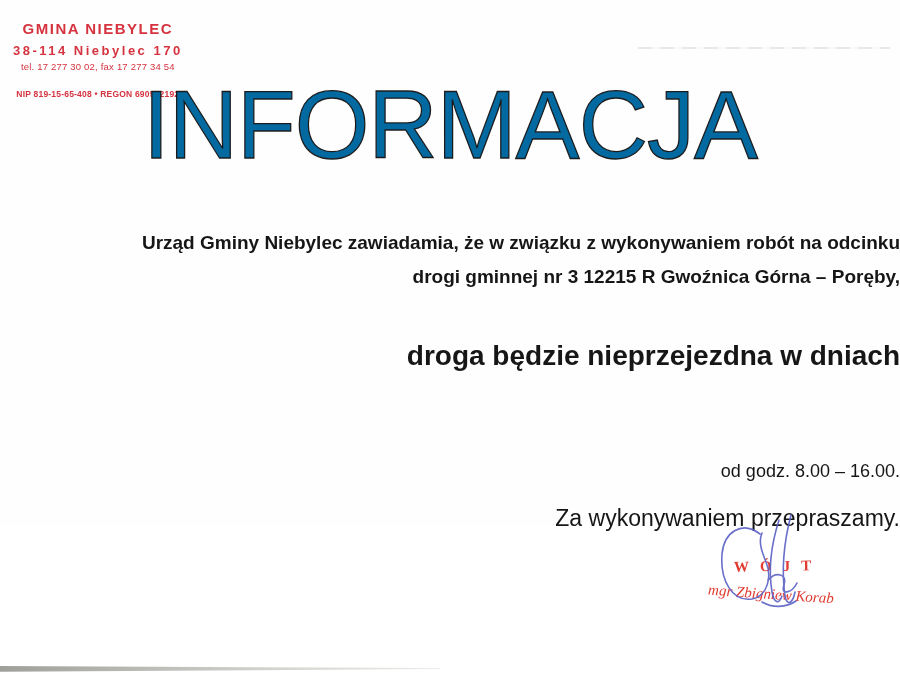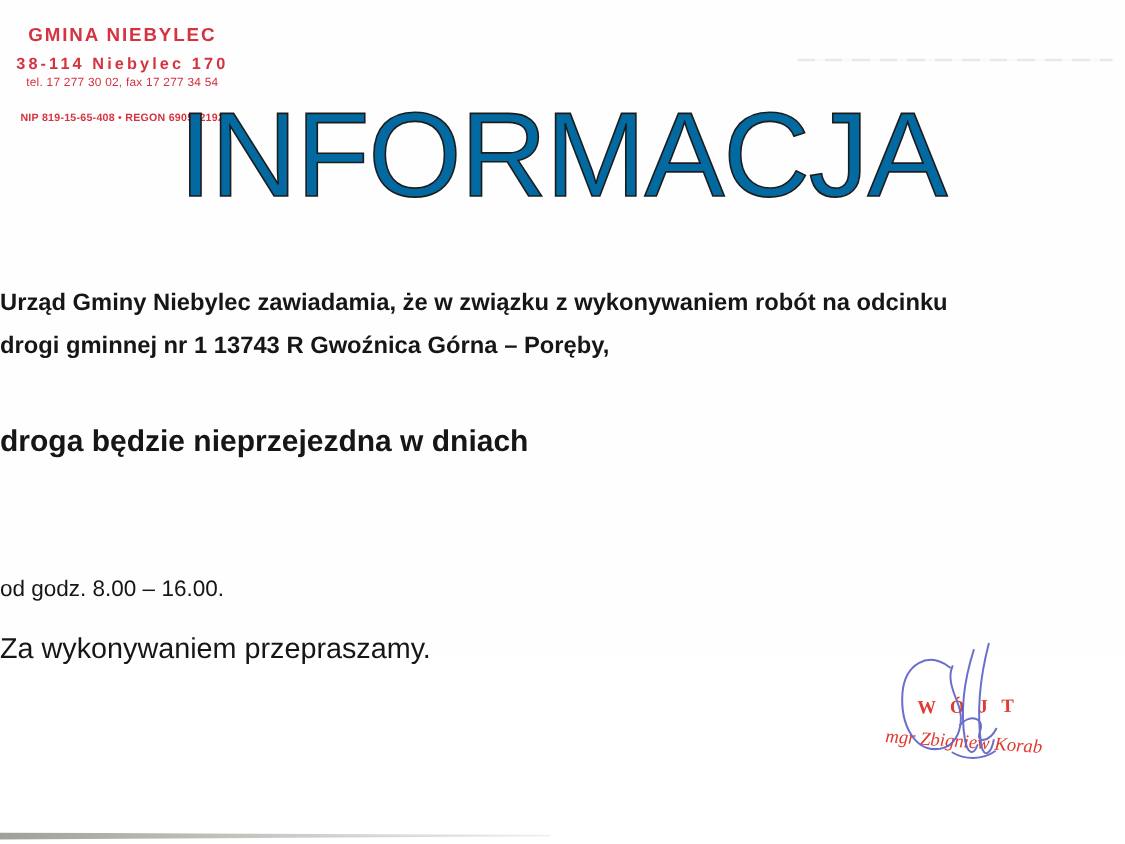--- a/index.html
+++ b/index.html
@@ -39,26 +39,26 @@
     font-weight: 400;
     letter-spacing: -1px;
     color: #0369a1;
     -webkit-text-stroke: 1.3px #1c1c1c;
     line-height: 1.1;
   }
 
   .center-line {
     position: absolute;
     left: 0; right: 0;
-    text-align: left;
+    text-align: right;
     white-space: nowrap;
     color: #161616;
   }
   .intro   { top: 226px; font-size: 19px; font-weight: bold; line-height: 34px; }
-  .closure { top: 340px; font-size: 24px; font-weight: bold; }
+  .closure { top: 340px; font-size: 28px; font-weight: bold; }
   .dates   { top: 391px; font-size: 26px; font-weight: bold; }
   .hours   { top: 461px; font-size: 18px; font-weight: normal; }
   .apology { top: 505px; font-size: 23px; font-weight: normal; }
 
   
   .sig-block {
     position: absolute;
     left: 698px; top: 512px;
     width: 180px; height: 110px;
   }
@@ -112,21 +112,21 @@
     <div class="s3">tel. 17 277 30 02, fax 17 277 34 54</div>
     <div class="s4">NIP 819-15-65-408 • REGON 690582192</div>
   </div>
 
   <div class="artifact-top"></div>
 
   <div class="doc-title">INFORMACJA</div>
 
   <div class="center-line intro">
     <div>Urząd Gminy Niebylec zawiadamia, że w związku z wykonywaniem robót na odcinku</div>
-    <div>drogi gminnej nr 1 13743 R Gwoźnica Górna – Poręby,</div>
+    <div>drogi gminnej nr 3 12215 R Gwoźnica Górna – Poręby,</div>
   </div>
 
   <div class="center-line closure">droga będzie nieprzejezdna w dniach</div>
   <div class="center-line hours">od godz. 8.00 – 16.00.</div>
   <div class="center-line apology">Za wykonywaniem przepraszamy.</div>
 
   <div class="sig-block">
     <div class="sig-stamp-title">WÓJT</div>
     <div class="sig-stamp-name">mgr Zbigniew Korab</div>
     <svg class="sig-ink" width="180" height="110" viewBox="0 0 180 110" fill="none">

